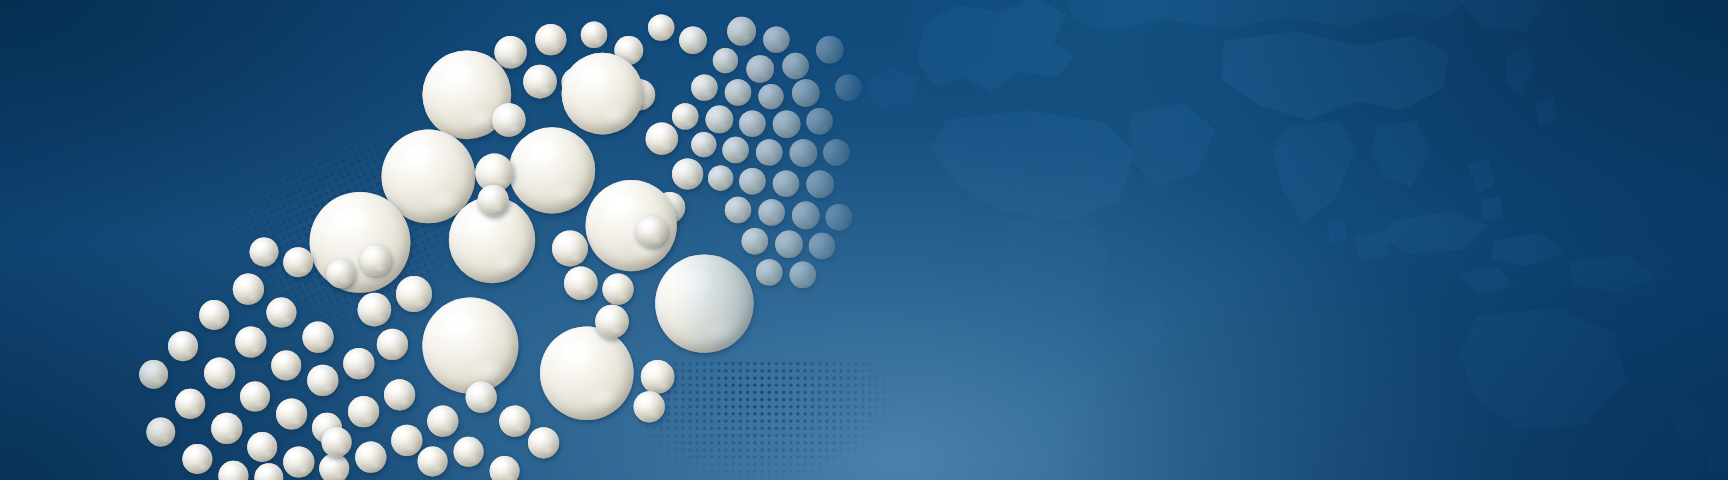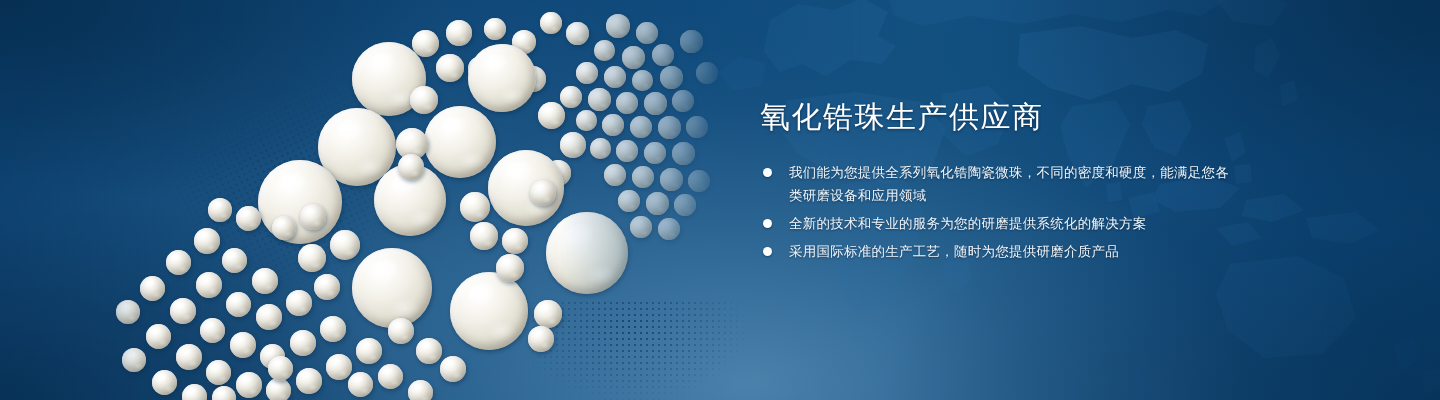--- a/index.html
+++ b/index.html
@@ -317,33 +317,13 @@
     <div class="bead" style="left:272px;top:216px;width:24px;height:24px"></div>
     <div class="bead" style="left:236px;top:206px;width:25px;height:25px"></div>
     <div class="bead" style="left:208px;top:198px;width:24px;height:24px"></div>
     <div class="bead" style="left:268px;top:356px;width:25px;height:25px"></div>
     <div class="bead" style="left:348px;top:372px;width:25px;height:25px"></div>
     <div class="bead" style="left:378px;top:364px;width:25px;height:25px"></div>
     <div class="bead" style="left:440px;top:356px;width:26px;height:26px"></div>
     <div class="bead" style="left:408px;top:380px;width:25px;height:25px"></div>
   </div>
 
-  <div class="copy">
-
-    <h1 class="headline">氧化锆珠生产供应商</h1>
-
-    <ul class="bullets">
-      <li class="bullet">
-        <span class="dot"></span>
-        <span>我们能为您提供全系列氧化锆陶瓷微珠，不同的密度和硬度，能满足您各类研磨设备和应用领域</span>
-      </li>
-      <li class="bullet">
-        <span class="dot"></span>
-        <span>全新的技术和专业的服务为您的研磨提供系统化的解决方案</span>
-      </li>
-      <li class="bullet">
-        <span class="dot"></span>
-        <span>采用国际标准的生产工艺，随时为您提供研磨介质产品</span>
-      </li>
-    </ul>
-
-  </div>
 </div>
 
 </body></html>

